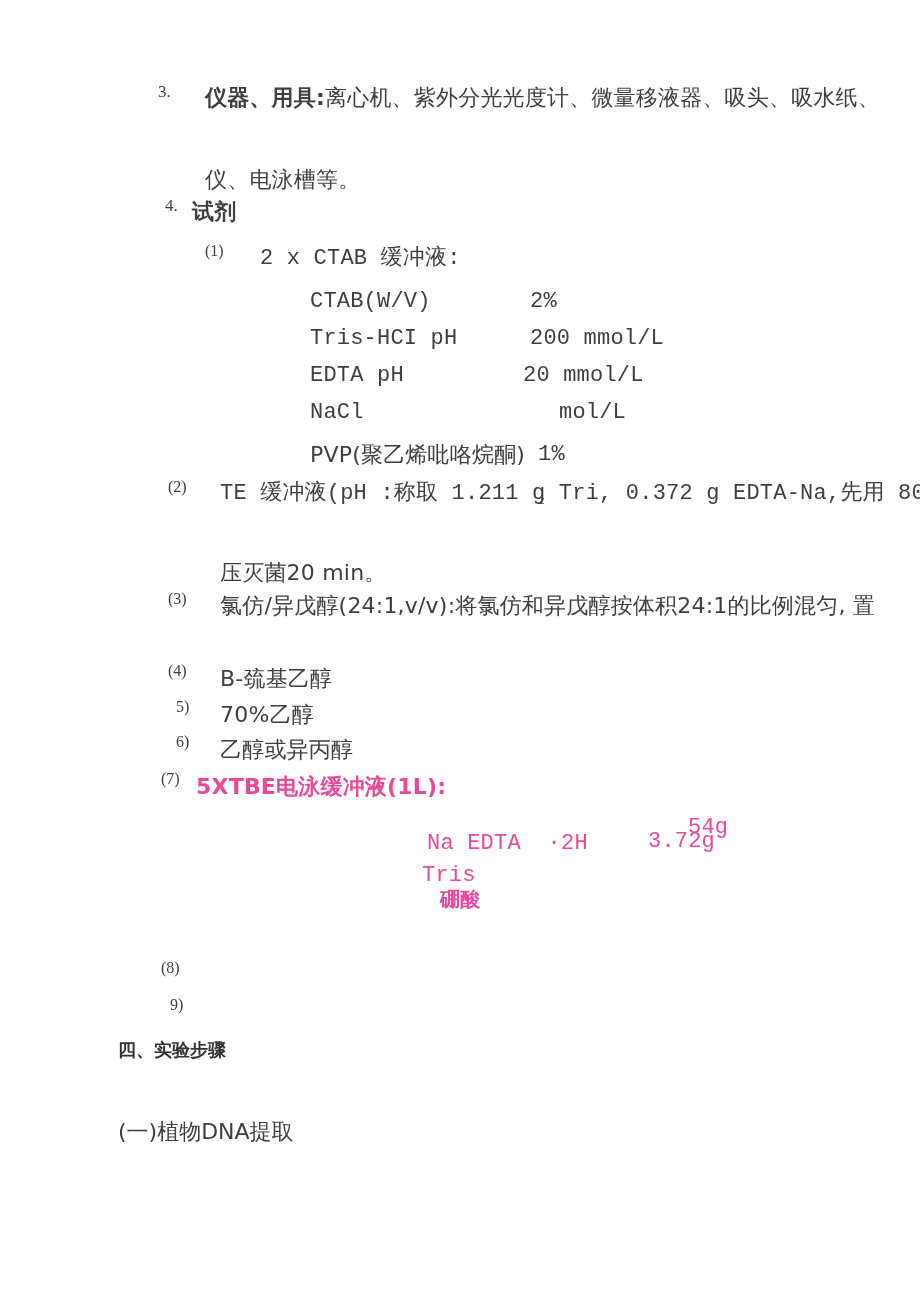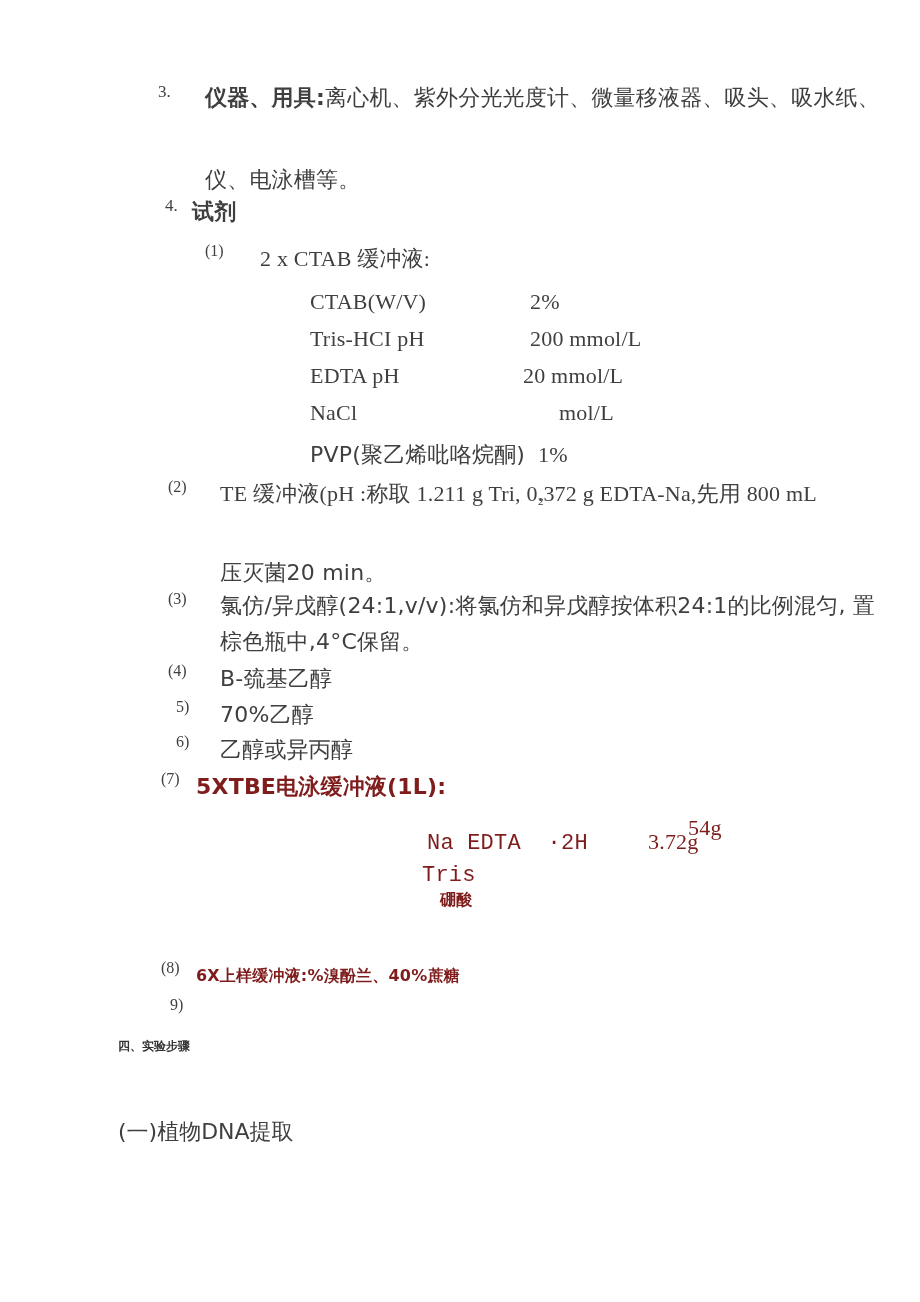--- a/index.html
+++ b/index.html
@@ -16,31 +16,31 @@
     position: relative;
     width: 920px;
     height: 1302px;
     background: #ffffff;
     overflow: hidden;
   }
   .abs { position: absolute; white-space: pre; }
 
   
   .cjk      { font-family: "DejaVu Sans", "Liberation Sans", sans-serif; }
-  .serif    { font-family: Liberation Serif, serif; }
+  .serif    { font-family: Liberation Mono, monospace; }
   .mono     { font-family: "Liberation Mono", "DejaVu Sans Mono", monospace; }
 
   .body-text {
     font-size: 22px;
     line-height: 35px;
     color: #3f3f3f;
     letter-spacing: 0.2px;
   }
   .bold { font-weight: bold; }
-  .red  { color: #7f1d1d; }
+  .red  { color: #ec4899; }
 
   
   .marker {
     font-family: "Liberation Serif", "DejaVu Serif", serif;
     font-size: 17px;
     color: #3f3f3f;
   }
   .marker-paren { font-size: 16px; }
 
   
@@ -89,21 +89,21 @@
   #r-dilute{ left: 172px; top: 921px; }
 
   
   #sub8-marker { left: 161px; top: 959px; }
   #sub8-text   { left: 196px; top: 958px; }
   #sub9-marker { left: 170px; top: 996px; }
 
   
   #h-steps {
     left: 118px; top: 1038px;
-    font-size: 12px; font-weight: bold;
+    font-size: 18px; font-weight: bold;
     font-family: "DejaVu Sans", "Liberation Sans", sans-serif;
     color: #333333;
   }
   #h-section {
     left: 118px; top: 1117px;
     font-size: 22px;
     font-family: "DejaVu Sans", "Liberation Sans", sans-serif;
     color: #3f3f3f;
   }
 </style>
@@ -135,42 +135,40 @@
       <div class="abs body-text serif" style="left: 538px; top: 437px;">1%</div>
     </div>
 
   <div class="abs marker marker-paren" id="sub2-marker">(2)</div>
   <div class="abs body-text serif" id="sub2-l1">TE 缓冲液(pH :称取 1.211 g Tri, 0.372 g EDTA-Na,先用 800 mL</div>
   <div class="abs serif" id="sub2-sub">2</div>
   <div class="abs body-text cjk" id="sub2-l3">压灭菌20 min。</div>
 
   <div class="abs marker marker-paren" id="sub3-marker">(3)</div>
   <div class="abs body-text cjk" id="sub3-l1">氯仿/异戊醇(24:1,v/v):将氯仿和异戊醇按体积24:1的比例混匀, 置</div>
-  <div class="abs body-text cjk" id="sub3-l2">棕色瓶中,4°C保留。</div>
 
   <div class="abs marker marker-paren" id="sub4-marker">(4)</div>
   <div class="abs body-text cjk" id="sub4-text">B-巯基乙醇</div>
 
   <div class="abs marker marker-paren" id="sub5-marker">5)</div>
   <div class="abs body-text cjk" id="sub5-text">70%乙醇</div>
 
   <div class="abs marker marker-paren" id="sub6-marker">6)</div>
   <div class="abs body-text cjk" id="sub6-text">乙醇或异丙醇</div>
 
   <div class="abs marker marker-paren red" id="sub7-marker">(7)</div>
   <div class="abs body-text cjk red bold" id="sub7-title">5XTBE电泳缓冲液(1L):</div>
 
   <div class="abs body-text serif red" id="r-54g">54g</div>
   <div class="abs body-text serif red" id="r-372g">3.72g</div>
   <div class="abs body-text mono red" id="r-naedta">Na EDTA  ·2H</div>
   <div class="abs body-text serif red" id="r-dash" style="font-size:13px;">-</div>
   <div class="abs body-text mono red" id="r-tris">Tris</div>
-  <div class="abs body-text cjk red bold" id="r-boric" style="font-size:16px;">硼酸</div>
+  <div class="abs body-text cjk red bold" id="r-boric" style="font-size:20px;">硼酸</div>
 
   <div class="abs marker marker-paren red" id="sub8-marker">(8)</div>
-  <div class="abs body-text cjk red bold" id="sub8-text" style="font-size:16px;">6X上样缓冲液:%溴酚兰、40%蔗糖</div>
 
   <div class="abs marker marker-paren" id="sub9-marker">9)</div>
 
   <div class="abs" id="h-steps">四、实验步骤</div>
   <div class="abs" id="h-section">(一)植物DNA提取</div>
 
 </div>
 
 </body></html>

